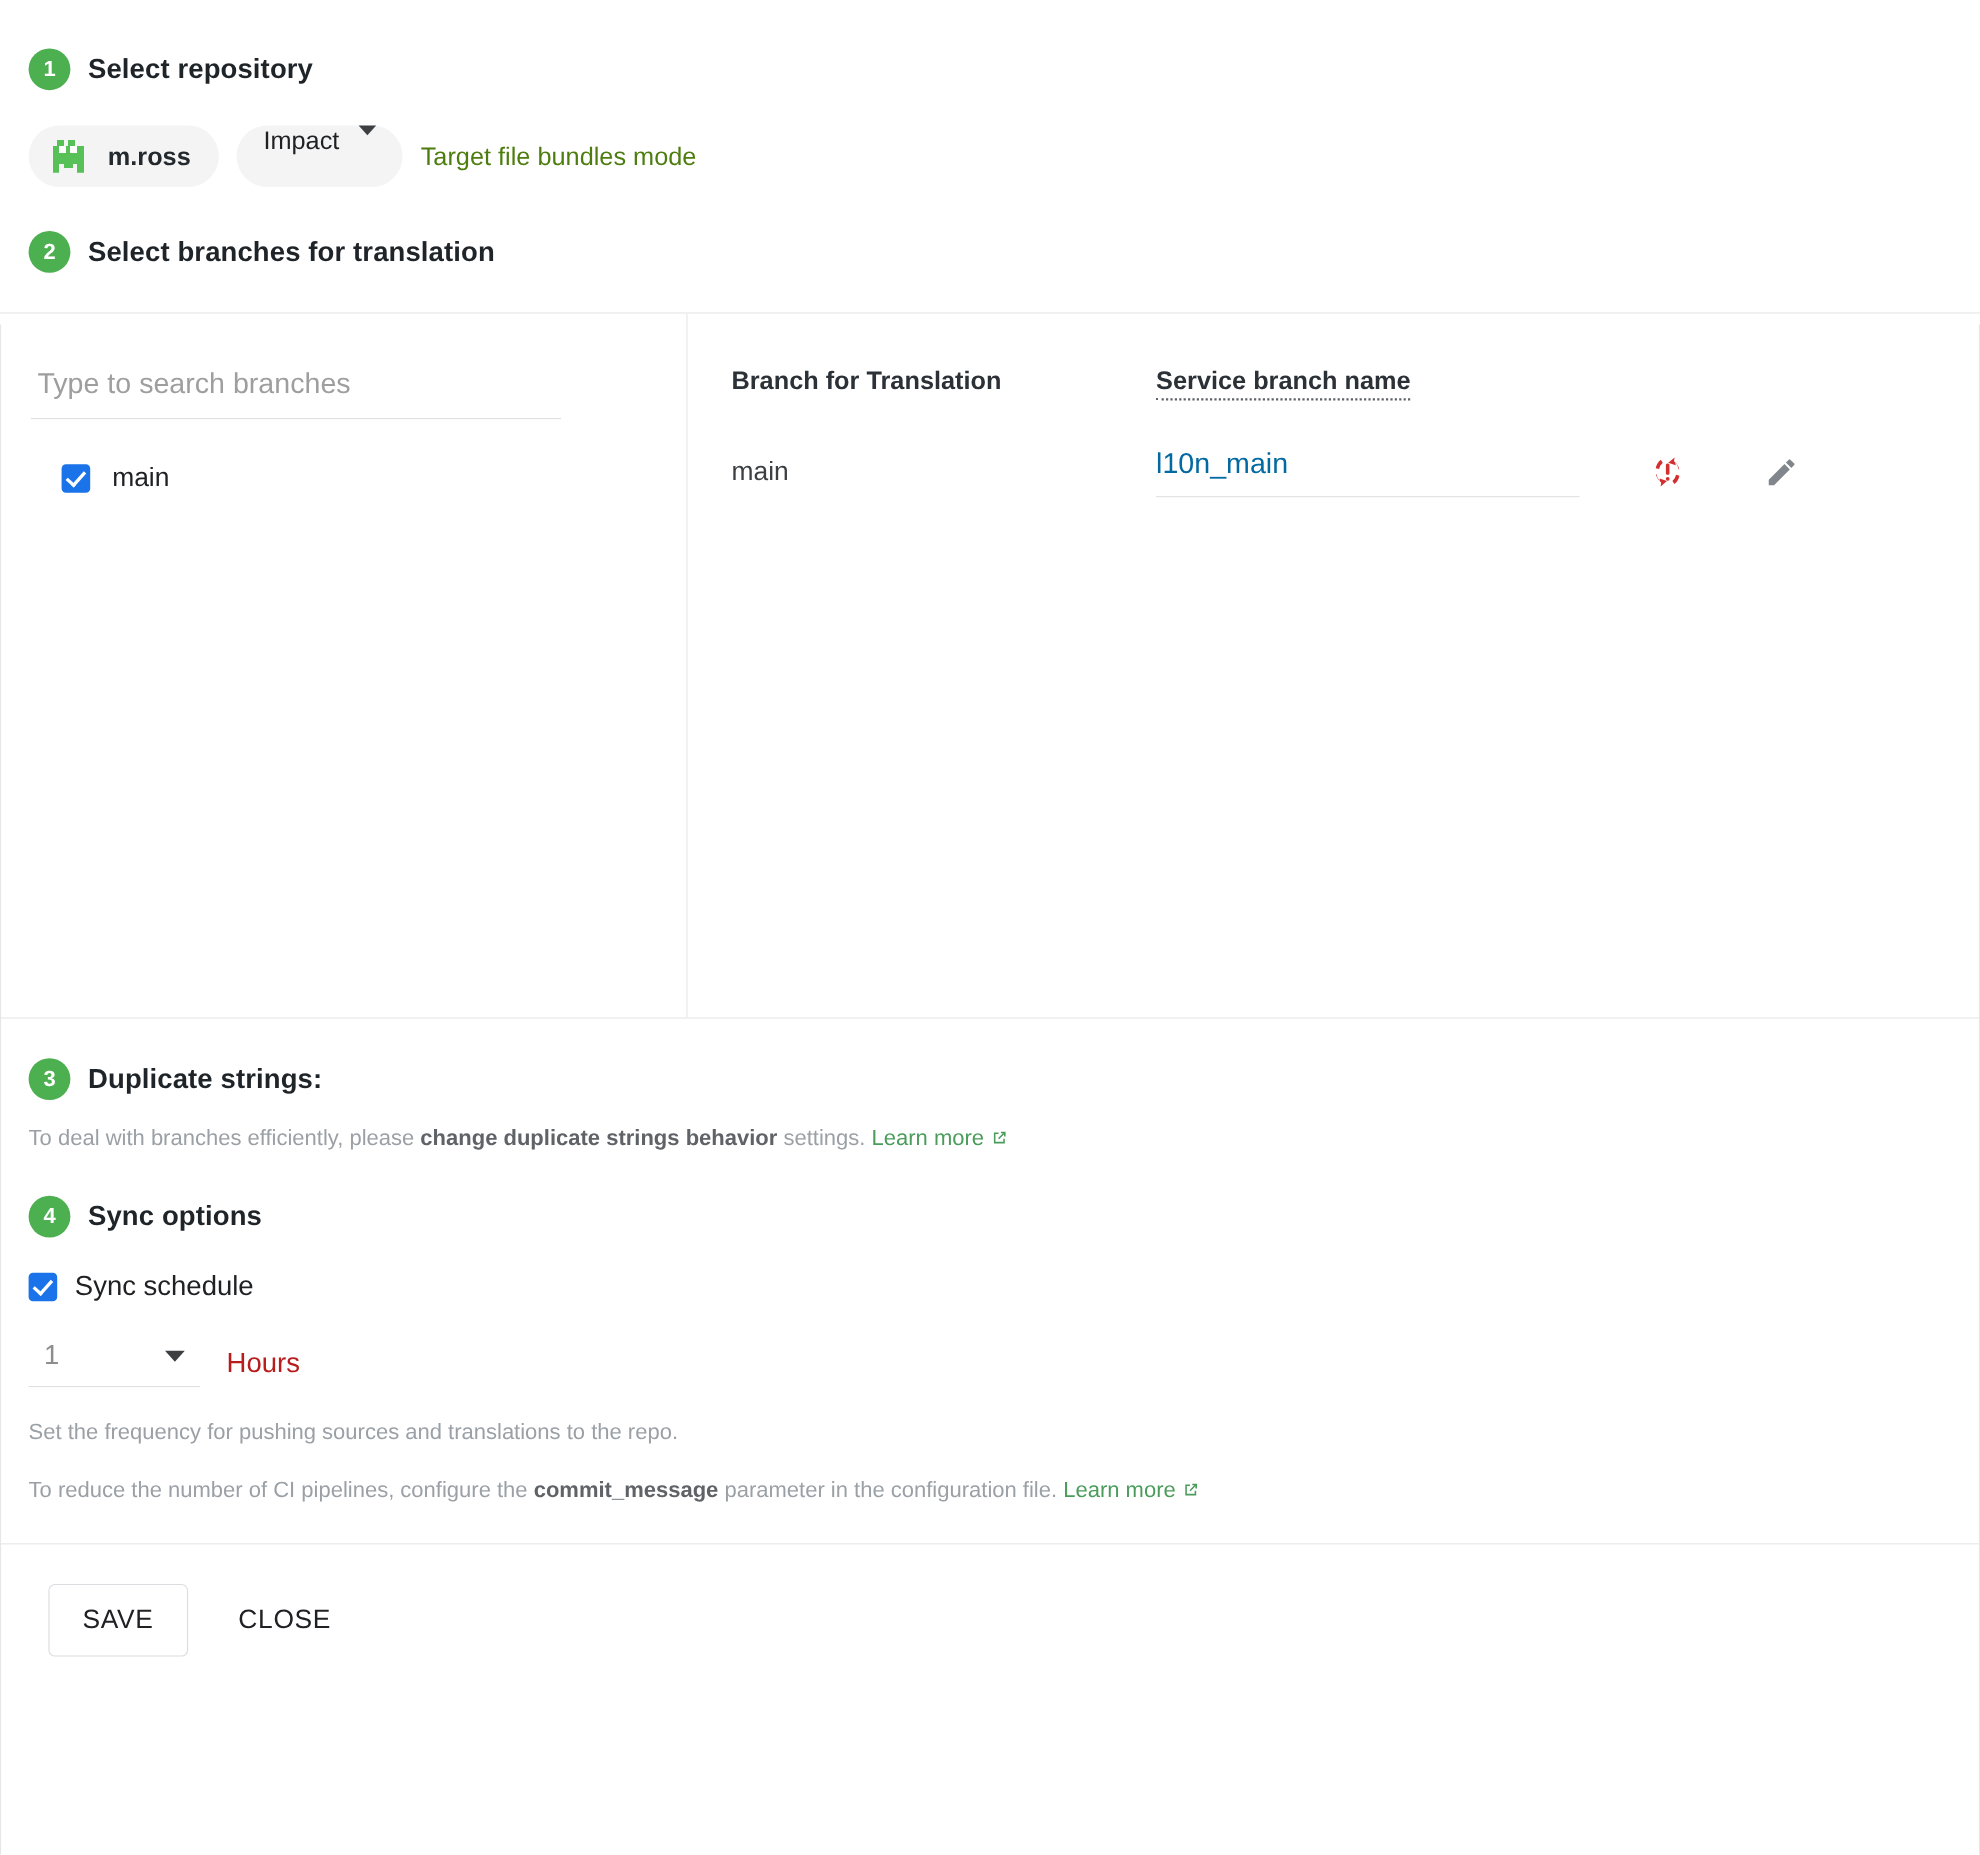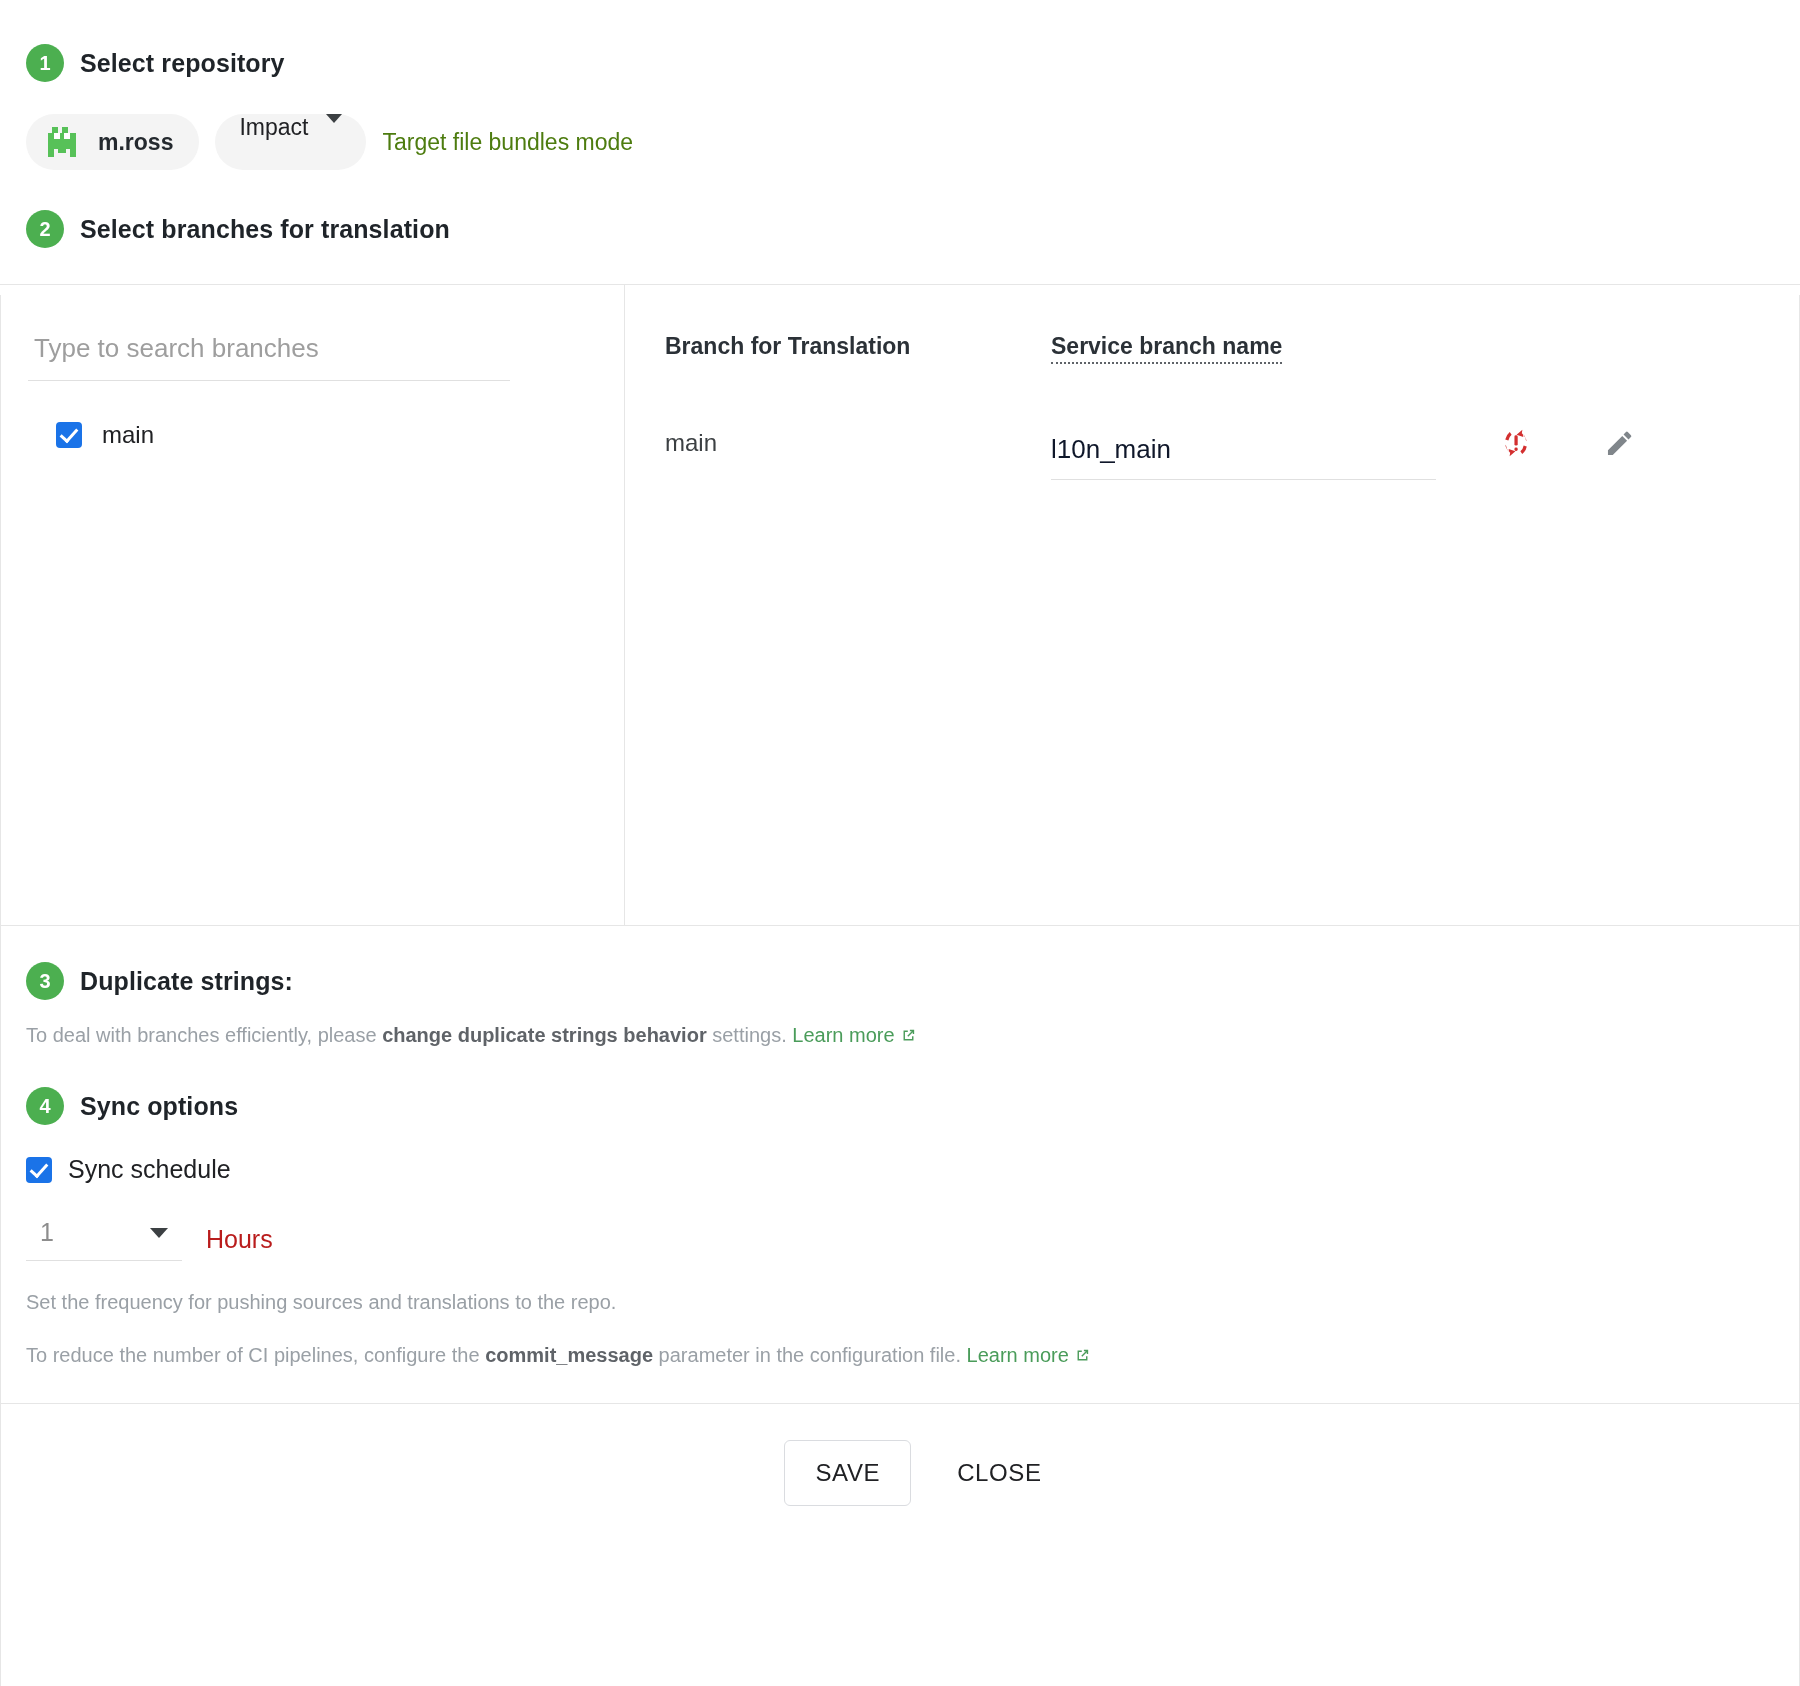--- a/index.html
+++ b/index.html
@@ -201,25 +201,24 @@
     font-size: 24px;
     color: #3c4043;
   }
   .svc-input {
     width: 385px;
     border: none;
     border-bottom: 1px solid #e0e0e0;
     outline: none;
     font-family: "Liberation Sans", sans-serif;
     font-size: 26px;
-    color: #0f172a;
+    color: #0369a1;
     padding: 0 0 14px 0;
     background: transparent;
     box-sizing: border-box;
-    margin-top: 28px;
   }
   .row-icons {
     display: flex;
     align-items: center;
     gap: 64px;
     margin-left: 60px;
   }
   .icon-btn {
     width: 40px;
     height: 40px;
@@ -316,21 +315,20 @@
   .note b { color: #5f6368; font-weight: 700; }
 
   
   .footer {
     margin-top: 34px;
     border-top: 1px solid #e6e6e6;
     padding: 36px 0 0 44px;
     display: flex;
     align-items: center;
     gap: 28px;
-    justify-content: center;
   }
   .btn-save {
     font-family: "Liberation Sans", sans-serif;
     font-size: 24px;
     letter-spacing: .6px;
     color: #202124;
     background: #fff;
     border: 1px solid #dadce0;
     border-radius: 6px;
     padding: 18px 30px;

